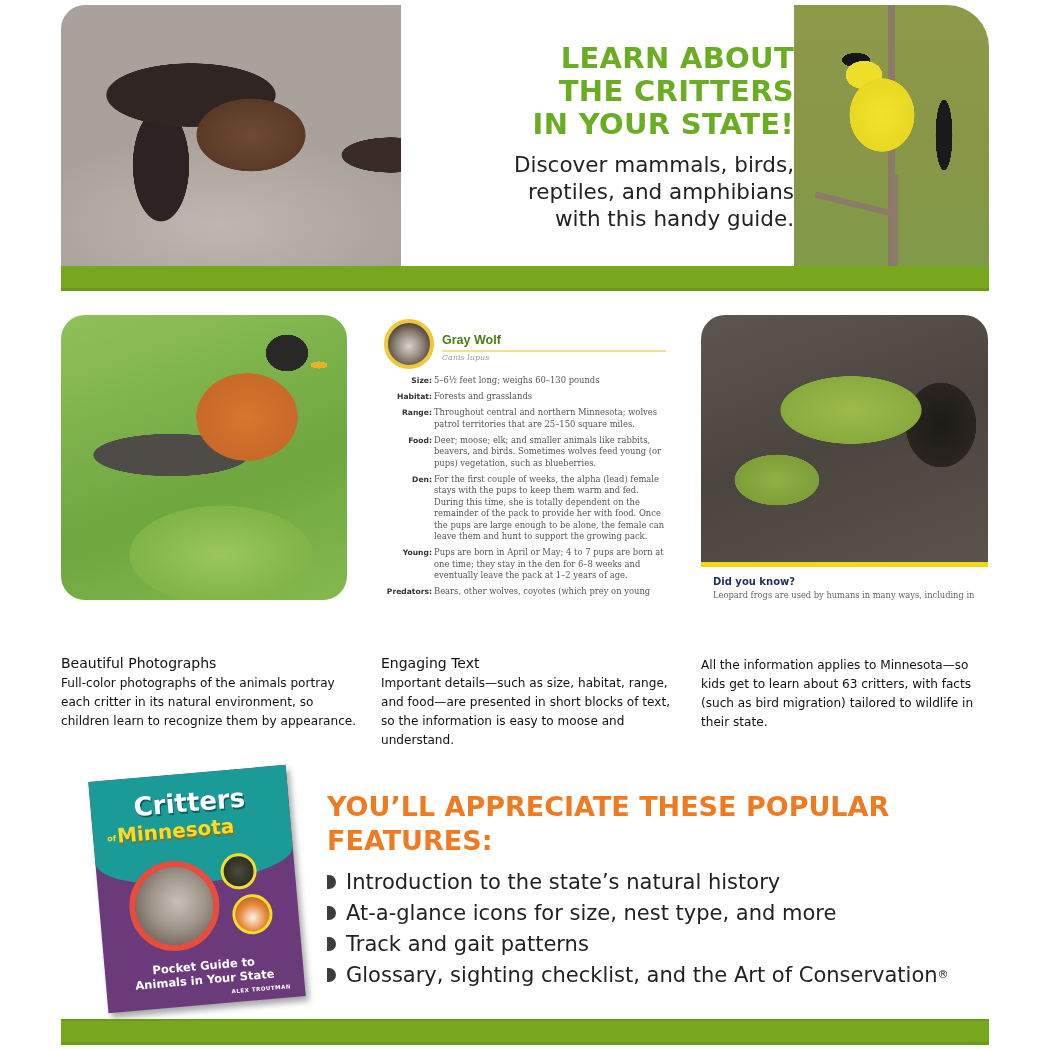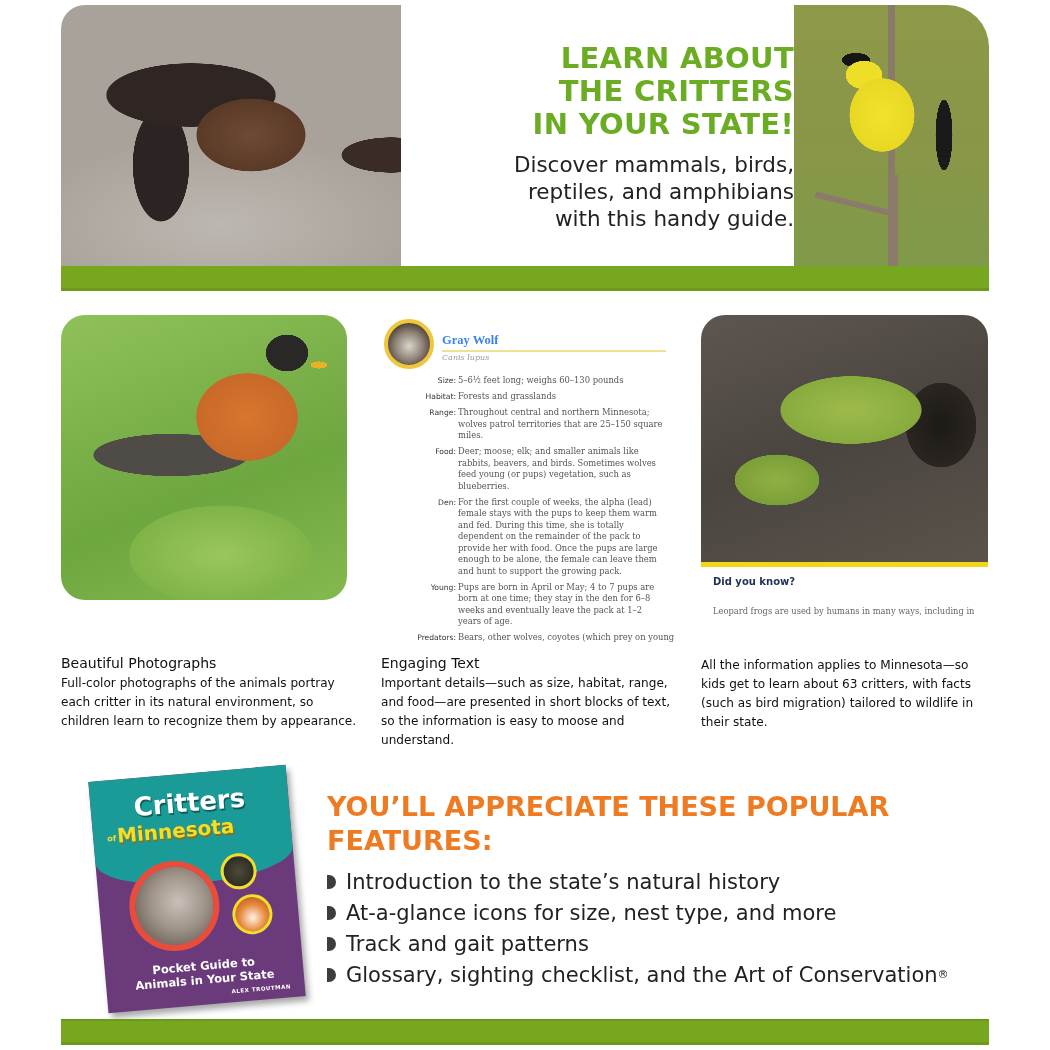--- a/index.html
+++ b/index.html
@@ -72,31 +72,31 @@
       radial-gradient(ellipse 50px 60px at 240px 110px, #1d1a17 0%, #2a2520 70%, transparent 71%),
       linear-gradient(160deg, #5d5650 0%, #4b4540 50%, #5a534b 100%);
   }
 
   .wolf-page { position: absolute; left: 380px; top: 315px; width: 300px; height: 290px; font-family: "DejaVu Serif", serif; }
   .wolf-avatar {
     position: absolute; left: 4px; top: 4px; width: 50px; height: 50px; border-radius: 50%;
     background: radial-gradient(circle at 50% 55%, #d9d4cc 0%, #8e8277 45%, #4c4038 75%);
     border: 4px solid #f0c63b;
   }
-  .wolf-name { position: absolute; left: 62px; top: 18px; font-family: Liberation Serif, serif; font-weight: bold; font-size: 12.5px; color: #3b82f6; }
+  .wolf-name { position: absolute; left: 62px; top: 18px; font-family: Liberation Sans, sans-serif; font-weight: bold; font-size: 12.5px; color: #4d7c0f; }
   .wolf-rule { position: absolute; left: 62px; top: 35px; width: 224px; height: 2px; background: #efe092; }
   .wolf-latin { position: absolute; left: 62px; top: 38px; font-style: italic; font-size: 8px; color: #9a9a9a; }
   .facts { position: absolute; left: 0; top: 60px; width: 300px; }
   .fact { display: flex; margin-bottom: 4.5px; }
-  .fact-label { width: 54px; text-align: right; font-family: "DejaVu Sans", sans-serif; font-weight: normal; font-size: 7.6px; color: #333; line-height: 11.5px; padding-right: 2px; flex-shrink: 0; margin-left: 24px; }
+  .fact-label { width: 54px; text-align: right; font-family: "DejaVu Sans", sans-serif; font-weight: bold; font-size: 7.6px; color: #333; line-height: 11.5px; padding-right: 2px; flex-shrink: 0; }
   .fact-text { flex: 1; font-size: 8.4px; color: #555; line-height: 11.5px; padding-right: 14px; }
 
   .did-you-know { position: absolute; left: 713px; top: 576px; width: 275px; }
   .dyk-title { font-family: "DejaVu Sans", sans-serif; font-weight: bold; font-size: 10px; color: #1f2f55; }
-  .dyk-text { font-family: "DejaVu Serif", serif; font-size: 8.3px; color: #666; margin-top: 19px; white-space: nowrap; }
+  .dyk-text { font-family: "DejaVu Serif", serif; font-size: 8.3px; color: #666; margin-top: 3px; white-space: nowrap; }
 
   .feature { position: absolute; top: 654px; width: 300px; }
   .feature-title { font-size: 14px; color: #111; line-height: 18px; }
   .feature-desc { margin-top: 2px; font-size: 12.1px; line-height: 19px; color: #111; }
 
   
   .book-cover {
     position: absolute; left: 98px; top: 773px; width: 198px; height: 232px;
     transform: rotate(-5deg); transform-origin: 50% 50%;
     background: #6a3a7b; box-shadow: 3px 5px 6px rgba(0,0,0,0.35); overflow: hidden;

